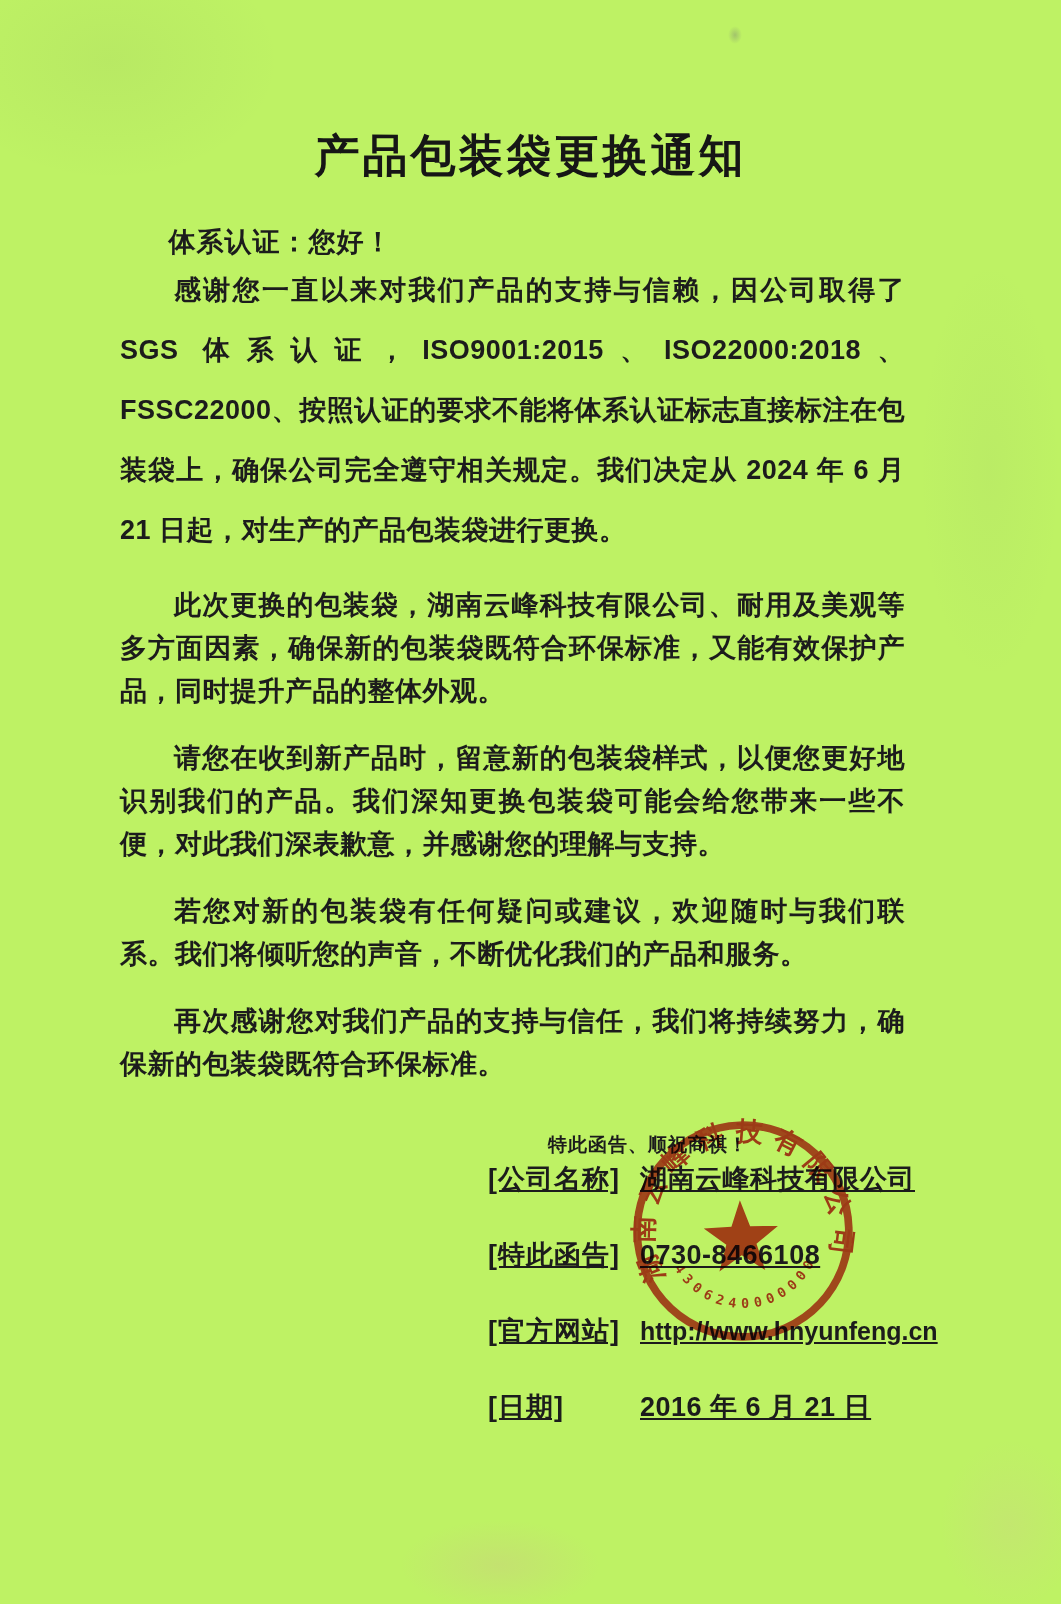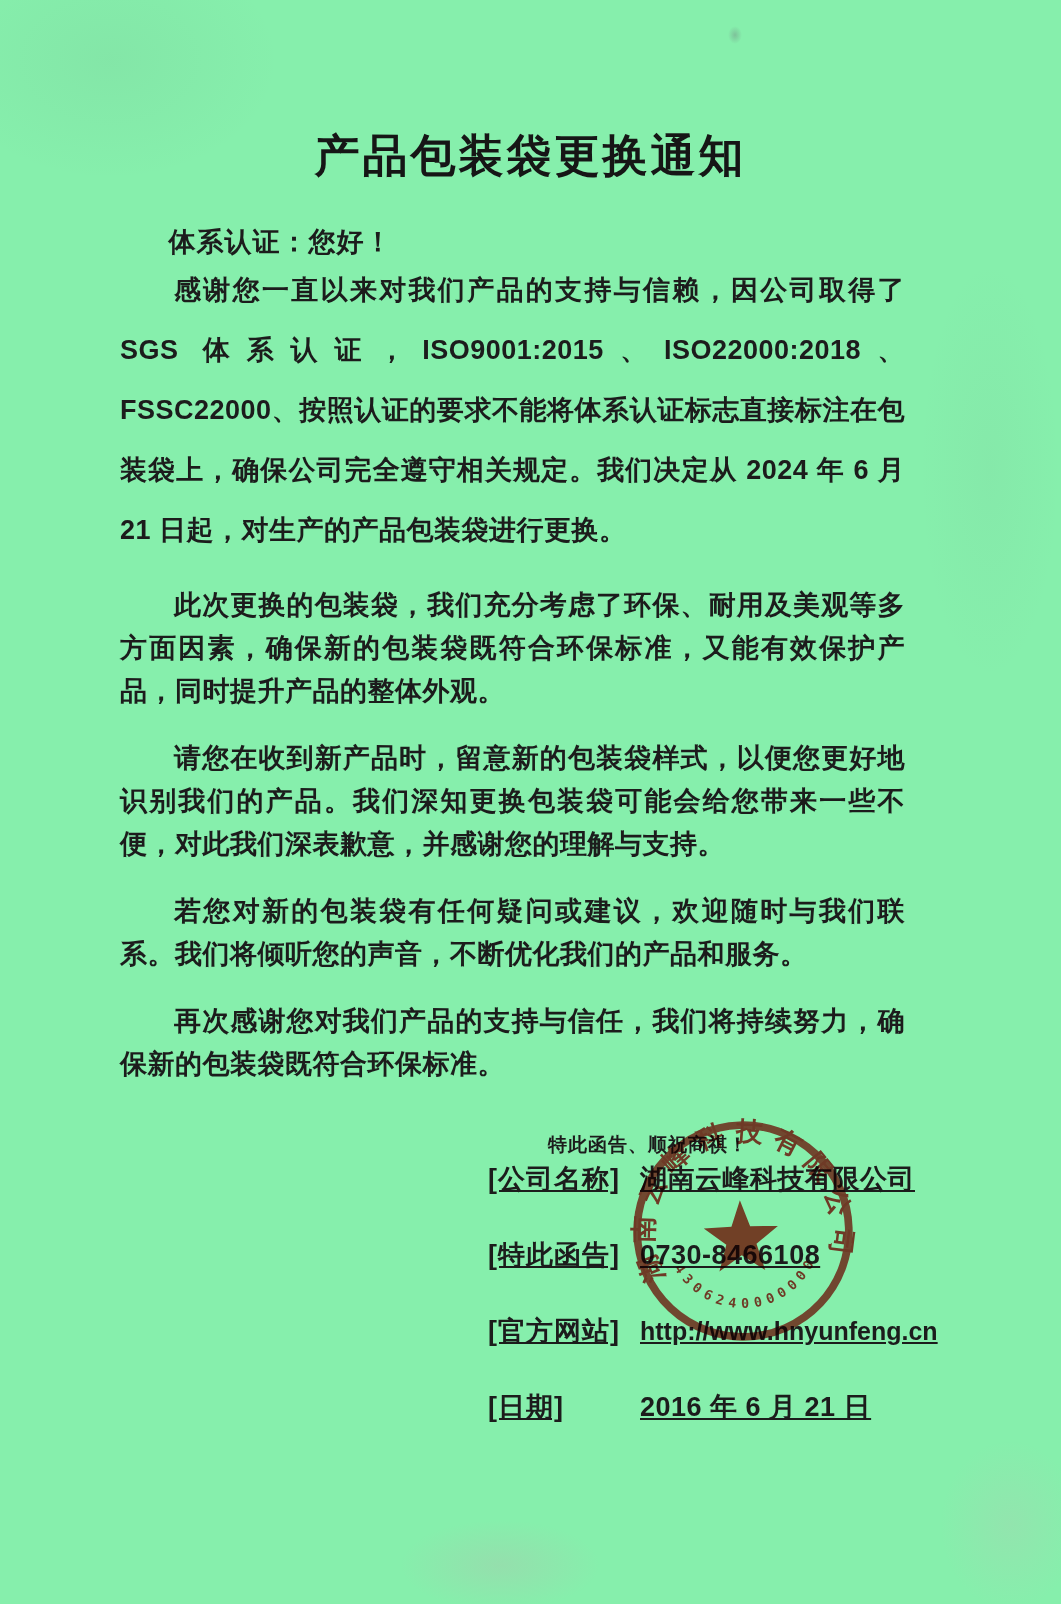--- a/index.html
+++ b/index.html
@@ -1,19 +1,19 @@
 <!DOCTYPE html>
 <html lang="zh"><head>
 <meta charset="utf-8">
 <style>
   html,body{margin:0;padding:0;background:#ffffff;}
   .page{
     position:relative;
     width:1061px;height:1604px;
-    background:#86efac;
+    background:#bef264;
     overflow:hidden;
     color:#1c1c1c;
     font-family:"Liberation Sans", sans-serif;
     font-weight:bold;
   }
   .title{
     padding-top:126px;
     text-align:center;
     font-family:"DejaVu Serif","Liberation Serif",serif;
     font-size:45px;
@@ -97,21 +97,21 @@
   <div class="smudge sm-right"></div>
   <div class="smudge sm-pink1"></div>
   <div class="smudge sm-pink2"></div>
 
   <div class="title">产品包装袋更换通知</div>
 
   <div class="body-text">
     <div class="greeting">体系认证：您好！</div>
 
     <p class="para p-wide">感谢您一直以来对我们产品的支持与信赖，因公司取得了 SGS 体系认证，ISO9001:2015、ISO22000:2018、FSSC22000、按照认证的要求不能将体系认证标志直接标注在包装袋上，确保公司完全遵守相关规定。我们决定从 2024 年 6 月 21 日起，对生产的产品包装袋进行更换。</p>
-    <p class="para p-norm">此次更换的包装袋，我们充分考虑了环保、耐用及美观等多方面因素，确保新的包装袋既符合环保标准，又能有效保护产品，同时提升产品的整体外观。</p>
+    <p class="para p-norm">此次更换的包装袋，湖南云峰科技有限公司、耐用及美观等多方面因素，确保新的包装袋既符合环保标准，又能有效保护产品，同时提升产品的整体外观。</p>
     <p class="para p-norm">请您在收到新产品时，留意新的包装袋样式，以便您更好地识别我们的产品。我们深知更换包装袋可能会给您带来一些不便，对此我们深表歉意，并感谢您的理解与支持。</p>
     <p class="para p-norm">若您对新的包装袋有任何疑问或建议，欢迎随时与我们联系。我们将倾听您的声音，不断优化我们的产品和服务。</p>
     <p class="para p-norm">再次感谢您对我们产品的支持与信任，我们将持续努力，确保新的包装袋既符合环保标准。</p>
 
     <div class="closing">特此函告、顺祝商祺！</div>
   </div>
 
   <div class="info">
     <div class="info-row">
       <span class="info-label">[公司名称]</span>

